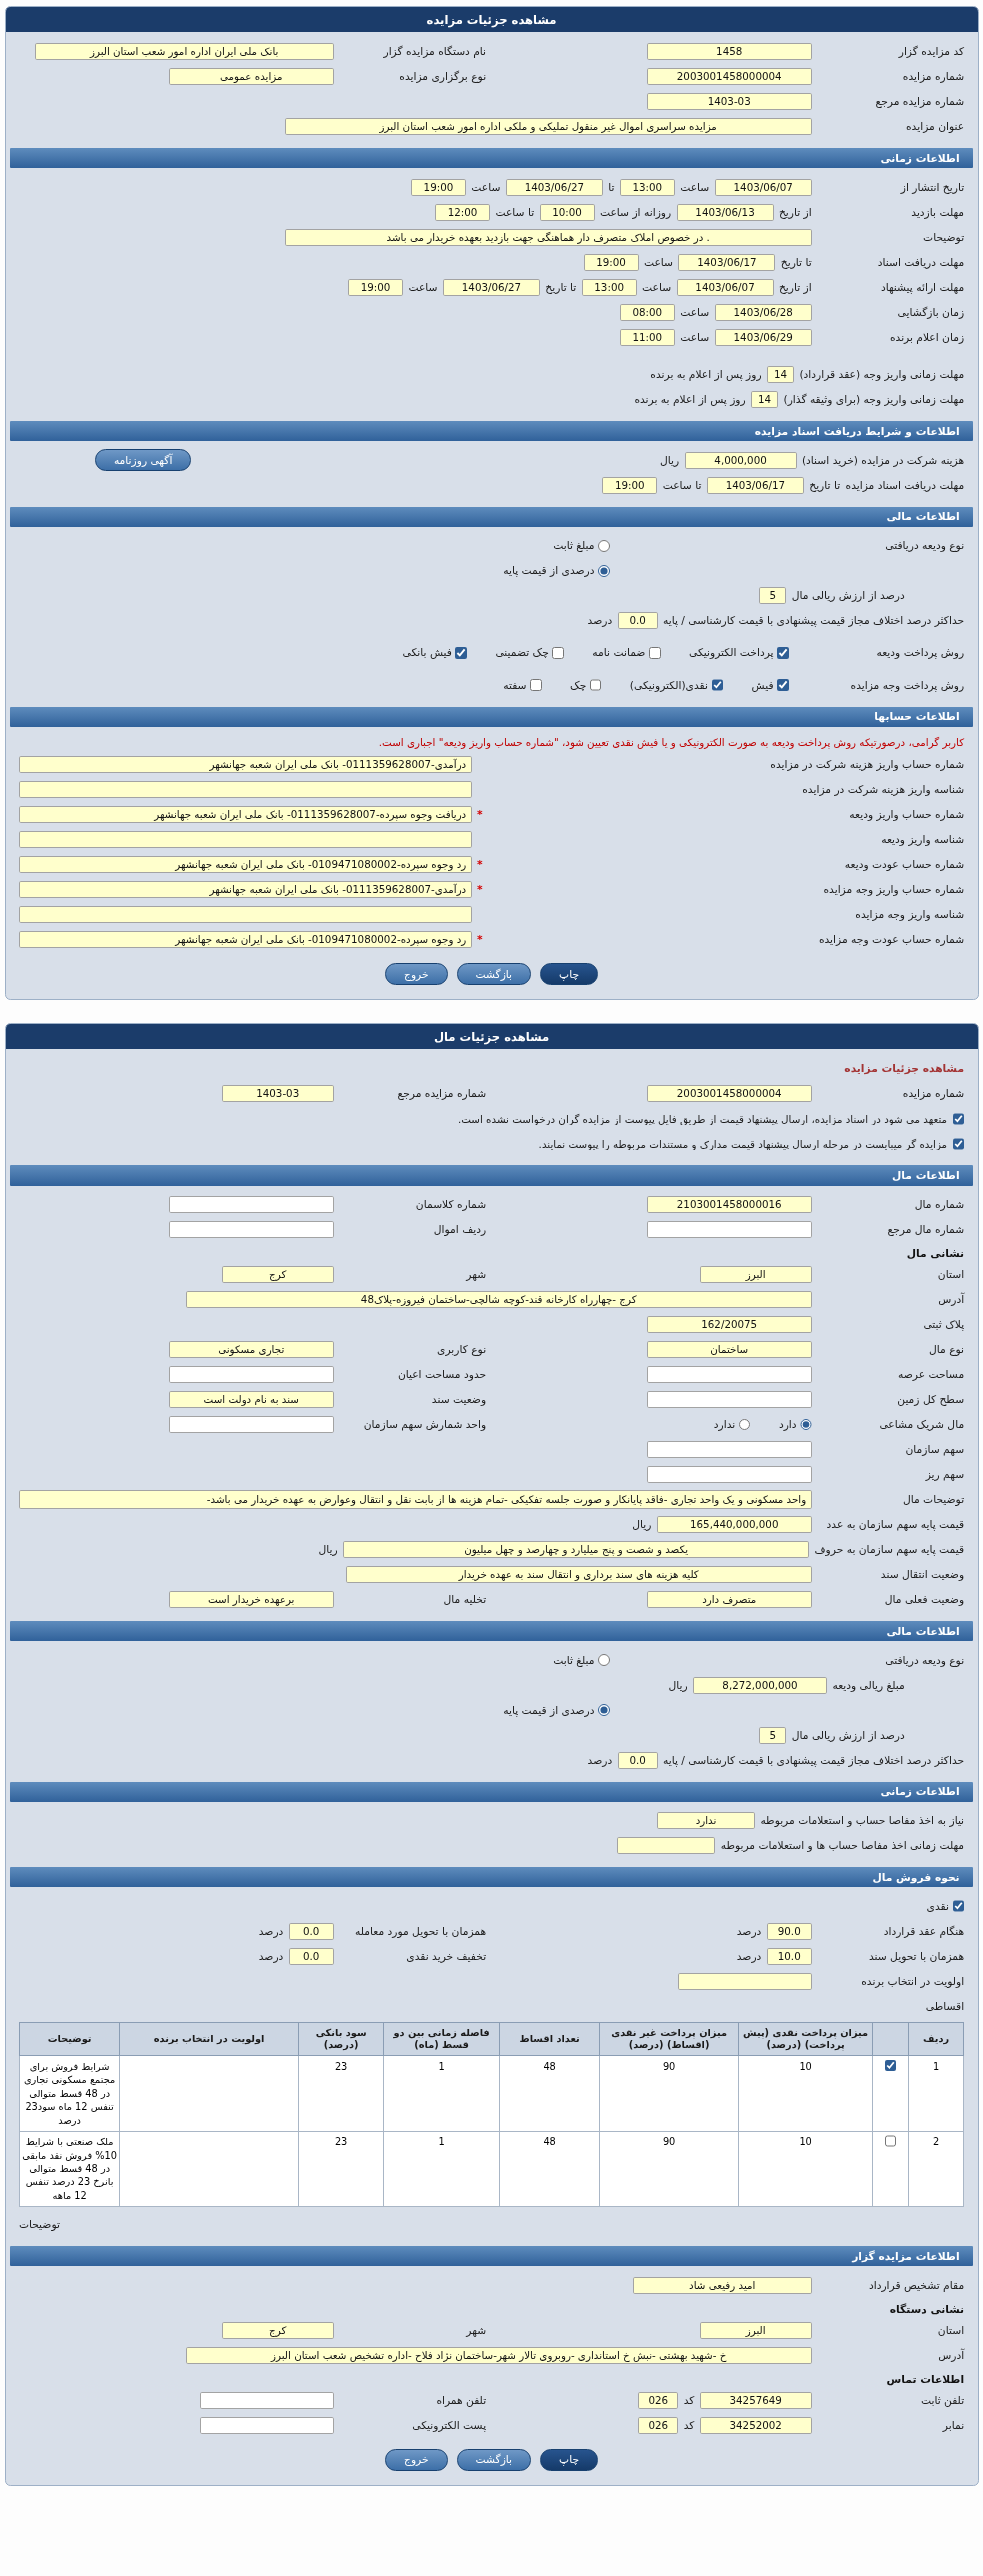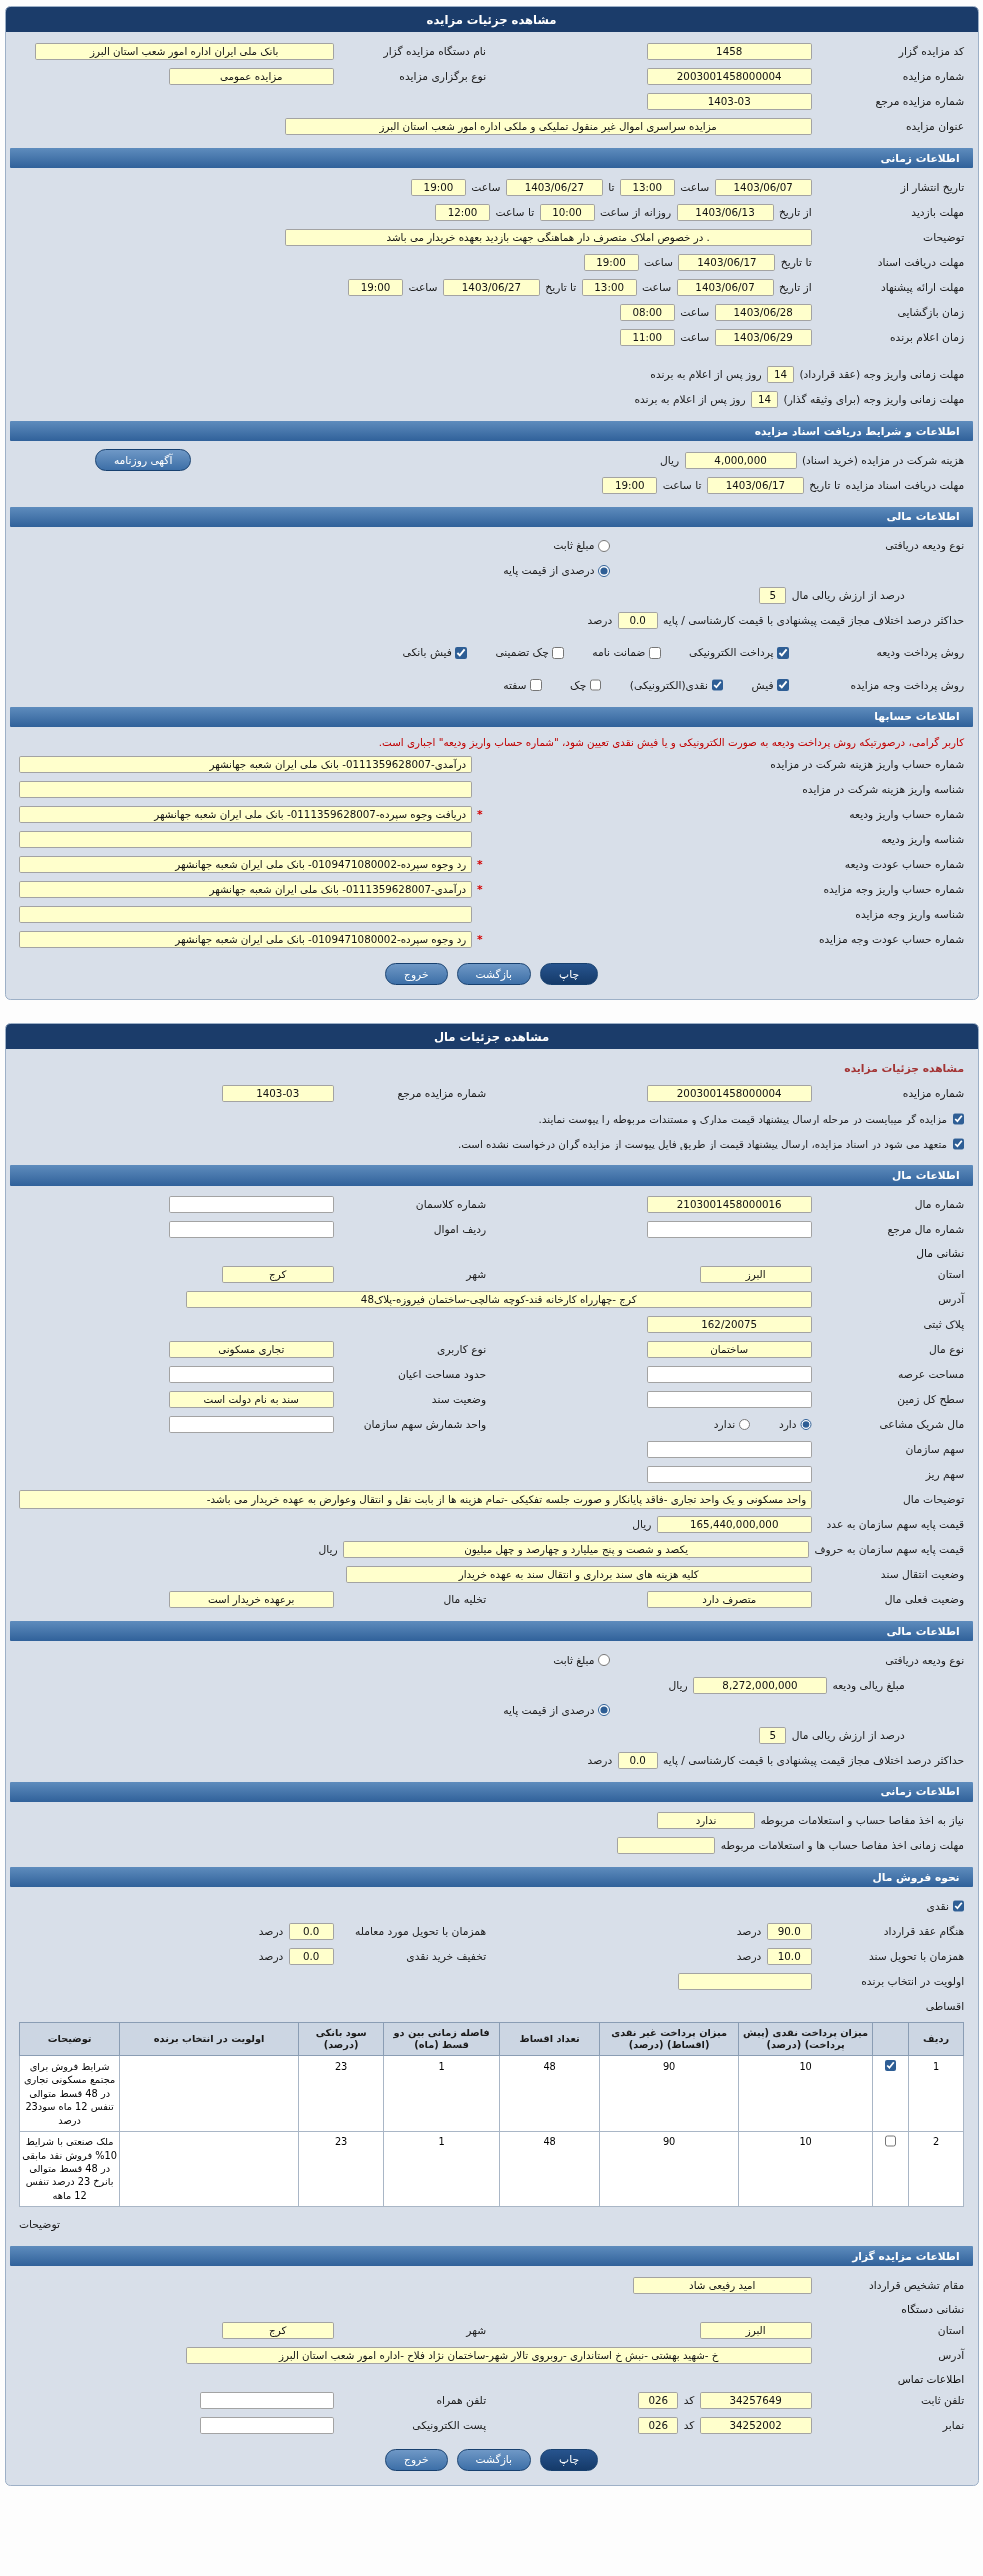--- a/index.html
+++ b/index.html
@@ -19,21 +19,21 @@
 .fld.white{background:#fff}
 .fld.multi{white-space:normal;height:auto;min-height:19px;line-height:13.4px;padding:1.8px 4.5px}
 .w40{width:27px}.w45{width:40px}.w50{width:45px}.w60{width:55px}.w105{width:97px}.w110{width:98px}.w120{width:112px}.w150{width:134px}.w160{width:155px}.w180{width:165px}.w200{width:179px}.w330{width:299px}.w430{width:466px}.w590{width:527px}.w700{width:626px}
 .grow{flex:1}
 .opt{display:flex;align-items:center;gap:3.6px;white-space:nowrap}
 .opt.mg{margin-right:23px}
 input[type=checkbox],input[type=radio]{width:11.6px;height:11.6px;margin:0;accent-color:#2e5e95}
 .req{color:#d40000;font-weight:bold;min-width:6.3px;text-align:left}
 .notice{color:#c00000;font-size:10.3px;padding:2.7px 13.4px 4.5px;font-weight:normal}
 .acclbl{flex:0 0 487px;display:flex;align-items:center;justify-content:space-between;white-space:nowrap}
-.subhead{font-weight:normal;font-size:10.7px;color:#111;padding:5.4px 13.4px 1.8px}
+.subhead{font-weight:bold;font-size:10.7px;color:#111;padding:5.4px 13.4px 1.8px}
 .link{color:#a33333;font-weight:bold;font-size:10.7px;text-decoration:none;cursor:pointer}
 .btnrow{display:flex;justify-content:center;gap:9px;padding:10.7px 0 3.6px}
 .btn{font-family:inherit;font-size:10.7px;color:#fff;border:0.9px solid #17406f;border-radius:10.7px;padding:3.6px 18px;background:linear-gradient(180deg,#6f98c6,#3d6fa7);cursor:pointer}
 .btn.dark{background:linear-gradient(180deg,#27548e,#153a69)}
 .mt8{margin-top:7.2px}.mt14{margin-top:12.5px}
 .chktext{font-size:10.3px;white-space:nowrap;overflow:hidden}
 .pushl{margin-right:auto;margin-left:76px}
 .leftend{justify-content:flex-end}
 .inst{border-collapse:collapse;margin:3.6px 13.4px 5.4px;width:calc(100% - 27px);background:#fff;font-size:9.8px;table-layout:fixed}
 .inst th{background:#ccd6e3;border:0.9px solid #8a9db4;font-weight:bold;padding:3.6px 1.8px;vertical-align:middle;color:#1a1a1a;line-height:12.5px}
@@ -316,25 +316,25 @@
         <span class="fld c w180">2003001458000004</span>
       </div>
       <div class="cell">
         <span class="lbl cl">شماره مزایده مرجع</span>
         <span class="fld c w120">1403-03</span>
       </div>
     </div>
 
     <div class="r">
       <input type="checkbox" checked="" style="">
+      <span class="chktext">متعهد می شود در اسناد مزایده، ارسال پیشنهاد قیمت از طریق فایل پیوست از مزایده گران درخواست نشده است.</span>
+    </div>
+    <div class="r">
+      <input type="checkbox" checked="" style="">
       <span class="chktext">مزایده گر میبایست در مرحله ارسال پیشنهاد قیمت مدارک و مستندات مربوطه را پیوست نمایند.</span>
-    </div>
-    <div class="r">
-      <input type="checkbox" checked="" style="">
-      <span class="chktext">متعهد می شود در اسناد مزایده، ارسال پیشنهاد قیمت از طریق فایل پیوست از مزایده گران درخواست نشده است.</span>
     </div>
 
     <div class="secbar">اطلاعات مال</div>
 
     <div class="r">
       <div class="cell">
         <span class="lbl cl">شماره مال</span>
         <span class="fld c w180">2103001458000016</span>
       </div>
       <div class="cell">
@@ -614,21 +614,21 @@
         <span class="lbl cl">استان</span>
         <span class="fld c w120">البرز</span>
       </div>
       <div class="cell">
         <span class="lbl cl">شهر</span>
         <span class="fld c w120">کرج</span>
       </div>
     </div>
     <div class="r">
       <span class="lbl cl">آدرس</span>
-      <span class="fld c w700">خ -شهید بهشتی -نبش خ استانداری -روبروی تالار شهر-ساختمان نژاد فلاح -اداره امور شعب استان البرز</span>
+      <span class="fld c w700">خ -شهید بهشتی -نبش خ استانداری -روبروی تالار شهر-ساختمان نژاد فلاح -اداره تشخیص شعب استان البرز</span>
     </div>
 
     <div class="subhead">اطلاعات تماس</div>
 
     <div class="r">
       <div class="cell">
         <span class="lbl cl">تلفن ثابت</span>
         <span class="fld c w120">34257649</span>
         <span class="lbl">کد</span>
         <span class="fld c w45">026</span>

